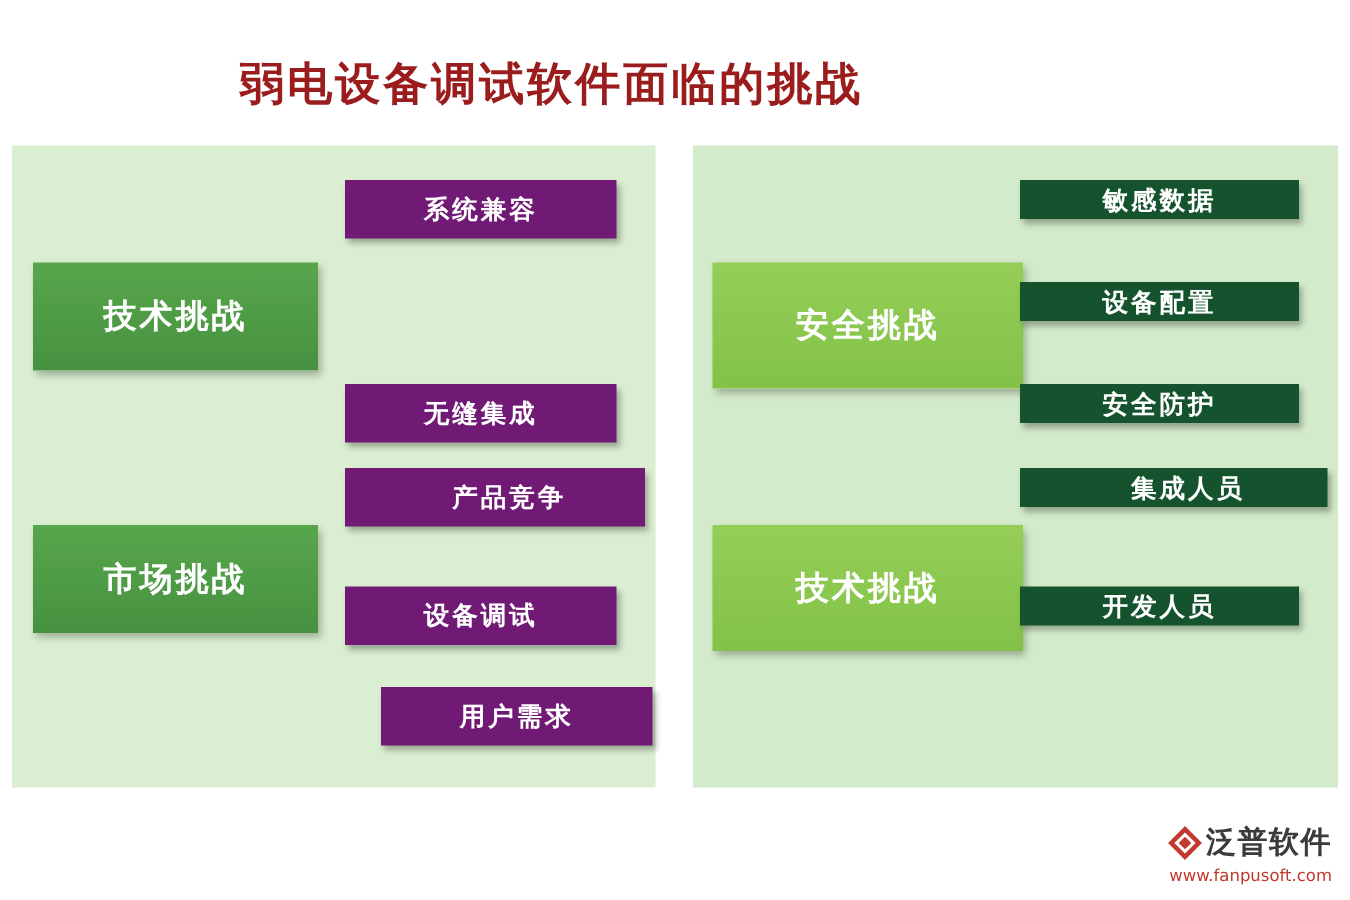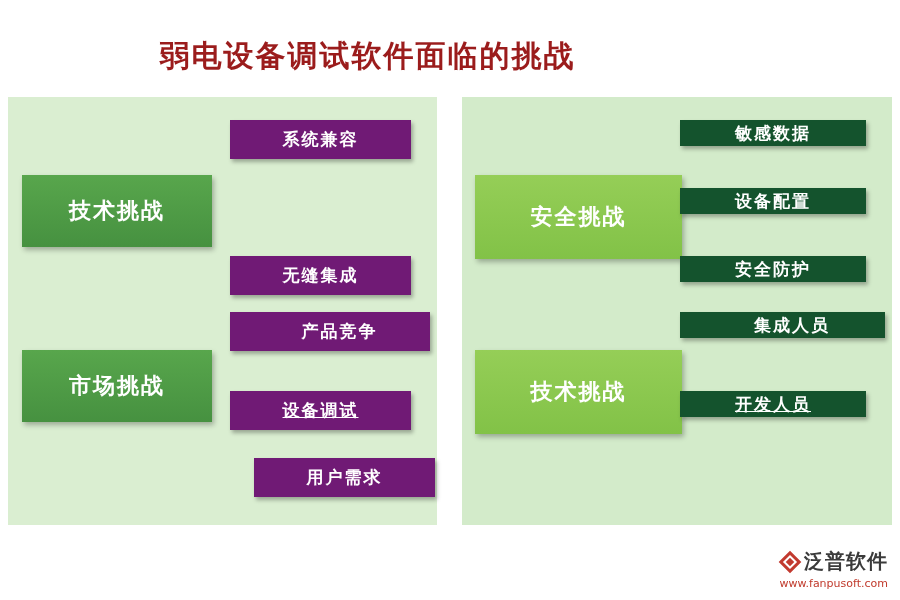--- a/index.html
+++ b/index.html
@@ -50,21 +50,21 @@
     font-weight:bold;
     letter-spacing:2px;
     box-shadow:2px 3px 4px rgba(0,0,0,0.3);
   }
   .panel.left .item{ left:222px; width:181px; height:39px; background:#701a75; }
   .panel.right .item{ left:218px; width:186px; height:26px; background:#14532d; }
   .item.r1{ top:23px; }
   .item.r2{ top:91px; }
   .item.r3{ top:159px;font-family:Liberation Serif, serif; }
   .item.r4{ top:215px;padding-left:19px; }
-  .item.r5{ top:294px;text-decoration:underline; }
+  .item.r5{ top:294px; }
   .item.r6{ top:361px;margin-left:24px; }
 
   .footer{
     position:absolute;
     right:12px; top:548px;
     text-align:right;
   }
   .brand-row{
     display:flex;align-items:center;justify-content:flex-end;gap:6px;
   }

